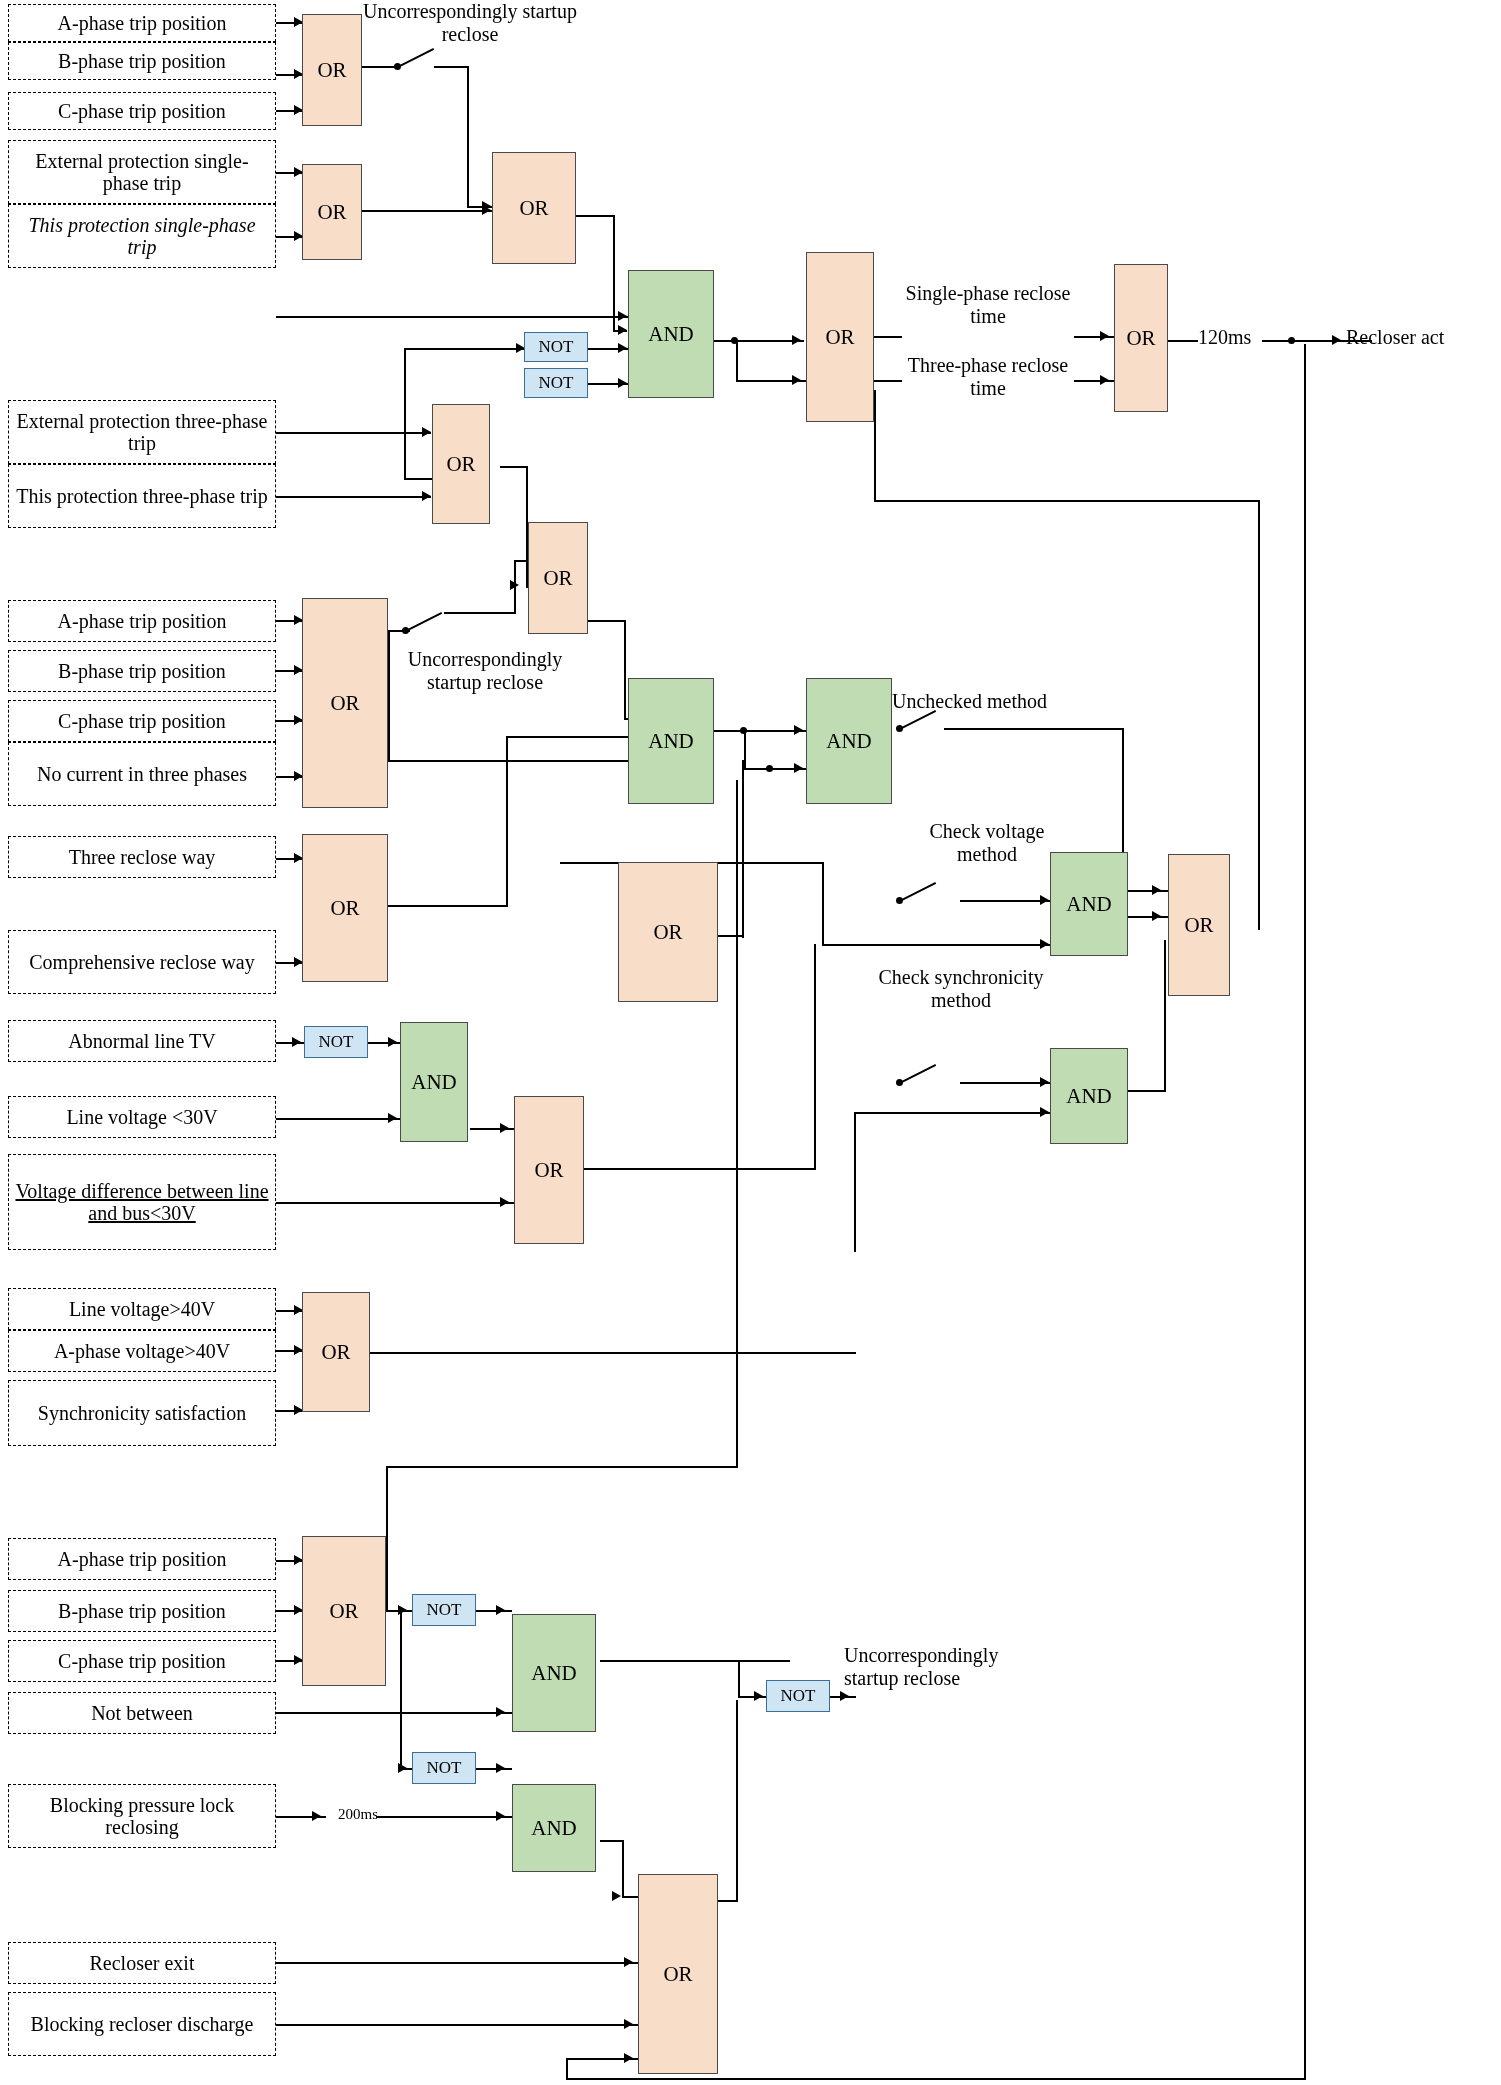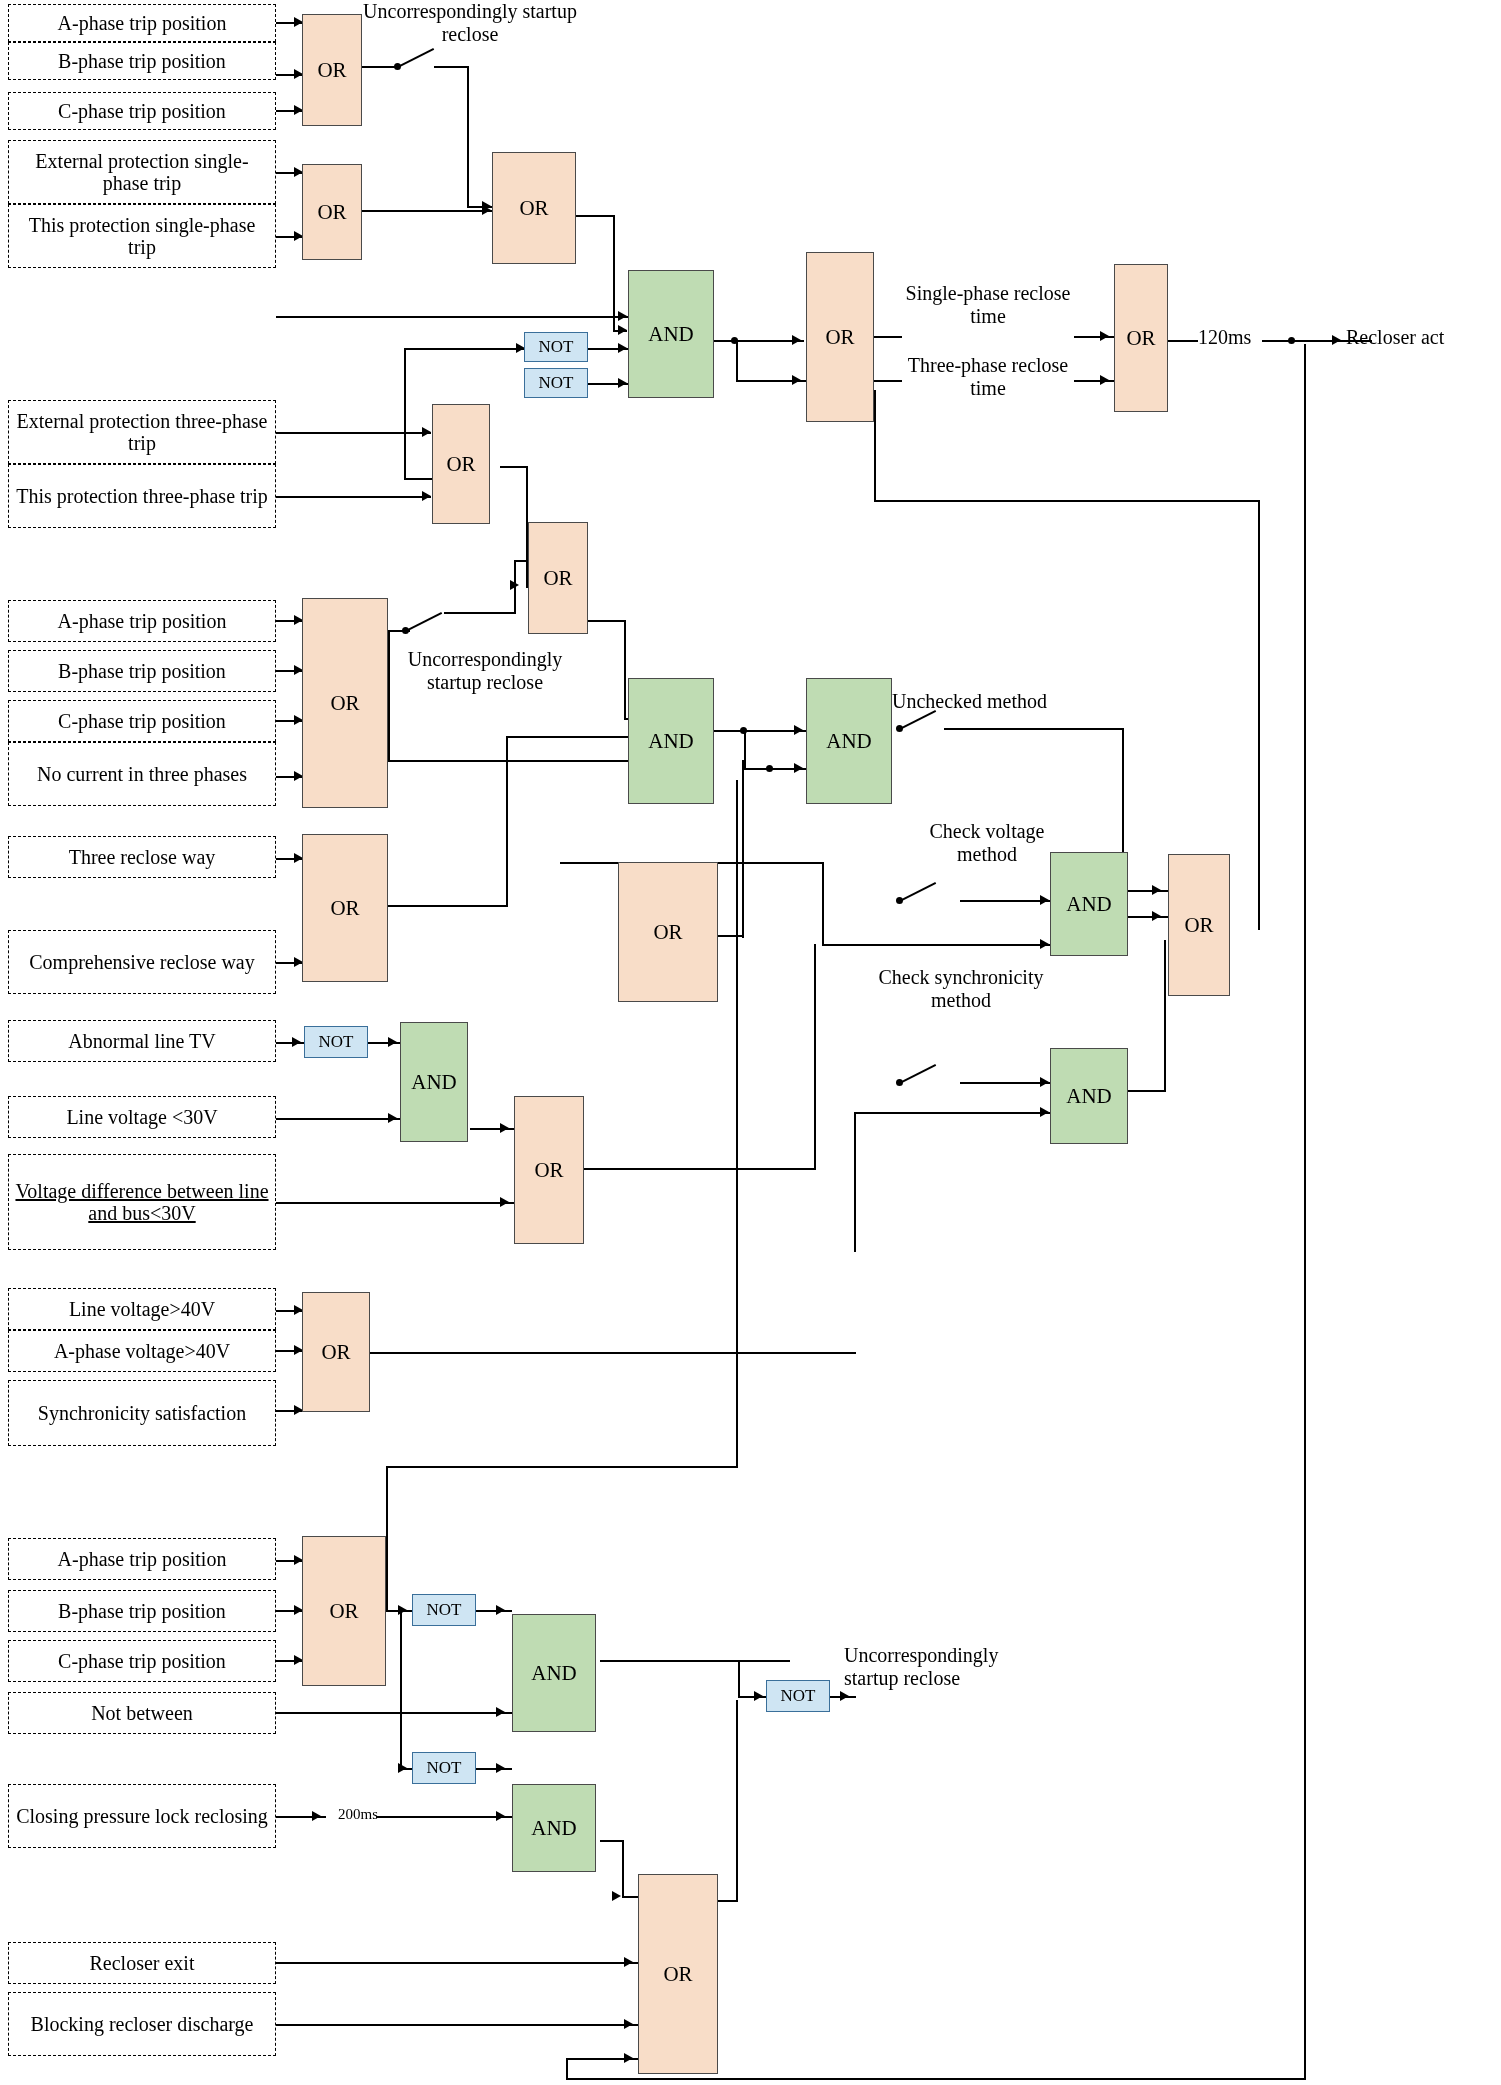--- a/index.html
+++ b/index.html
@@ -36,21 +36,21 @@
 </style>
 </head>
 <body>
 
 <div id="page">
 
   <div class="inp" style="left:8px;top:4px;width:268px;height:38px;">A-phase trip position</div>
   <div class="inp" style="left:8px;top:42px;width:268px;height:38px;">B-phase trip position</div>
   <div class="inp" style="left:8px;top:92px;width:268px;height:38px;">C-phase trip position</div>
   <div class="inp" style="left:8px;top:140px;width:268px;height:64px;">External protection single-phase trip</div>
-  <div class="inp" style="left:8px;top:204px;width:268px;height:64px;">This protection single-phase trip</div>
+  <div class="inp" style="left:8px;top:204px;width:268px;height:64px;font-style:italic;">This protection single-phase trip</div>
 
   <div class="inp" style="left:8px;top:400px;width:268px;height:64px;">External protection three-phase trip</div>
   <div class="inp" style="left:8px;top:464px;width:268px;height:64px;">This protection three-phase trip</div>
 
   <div class="inp" style="left:8px;top:600px;width:268px;height:42px;">A-phase trip position</div>
   <div class="inp" style="left:8px;top:650px;width:268px;height:42px;">B-phase trip position</div>
   <div class="inp" style="left:8px;top:700px;width:268px;height:42px;">C-phase trip position</div>
   <div class="inp" style="left:8px;top:742px;width:268px;height:64px;">No current in three phases</div>
 
   <div class="inp" style="left:8px;top:836px;width:268px;height:42px;">Three reclose way</div>
@@ -62,21 +62,21 @@
 
   <div class="inp" style="left:8px;top:1288px;width:268px;height:42px;">Line voltage&gt;40V</div>
   <div class="inp" style="left:8px;top:1330px;width:268px;height:42px;text-align:right;">A-phase voltage&gt;40V</div>
   <div class="inp" style="left:8px;top:1380px;width:268px;height:66px;">Synchronicity satisfaction</div>
 
   <div class="inp" style="left:8px;top:1538px;width:268px;height:42px;">A-phase trip position</div>
   <div class="inp" style="left:8px;top:1590px;width:268px;height:42px;">B-phase trip position</div>
   <div class="inp" style="left:8px;top:1640px;width:268px;height:42px;">C-phase trip position</div>
   <div class="inp" style="left:8px;top:1692px;width:268px;height:42px;">Not between</div>
 
-  <div class="inp" style="left:8px;top:1784px;width:268px;height:64px;">Closing pressure lock reclosing</div>
+  <div class="inp" style="left:8px;top:1784px;width:268px;height:64px;">Blocking pressure lock reclosing</div>
 
   <div class="inp" style="left:8px;top:1942px;width:268px;height:42px;">Recloser exit</div>
   <div class="inp" style="left:8px;top:1992px;width:268px;height:64px;">Blocking recloser discharge</div>
 
   <div class="wire h" style="left:276px;top:22px;width:26px;"></div>
   <div class="wire h" style="left:276px;top:74px;width:26px;"></div>
   <div class="wire h" style="left:276px;top:110px;width:26px;"></div>
   <div class="arrow" style="left:294px;top:17px;"></div>
   <div class="arrow" style="left:294px;top:69px;"></div>
   <div class="arrow" style="left:294px;top:105px;"></div>

